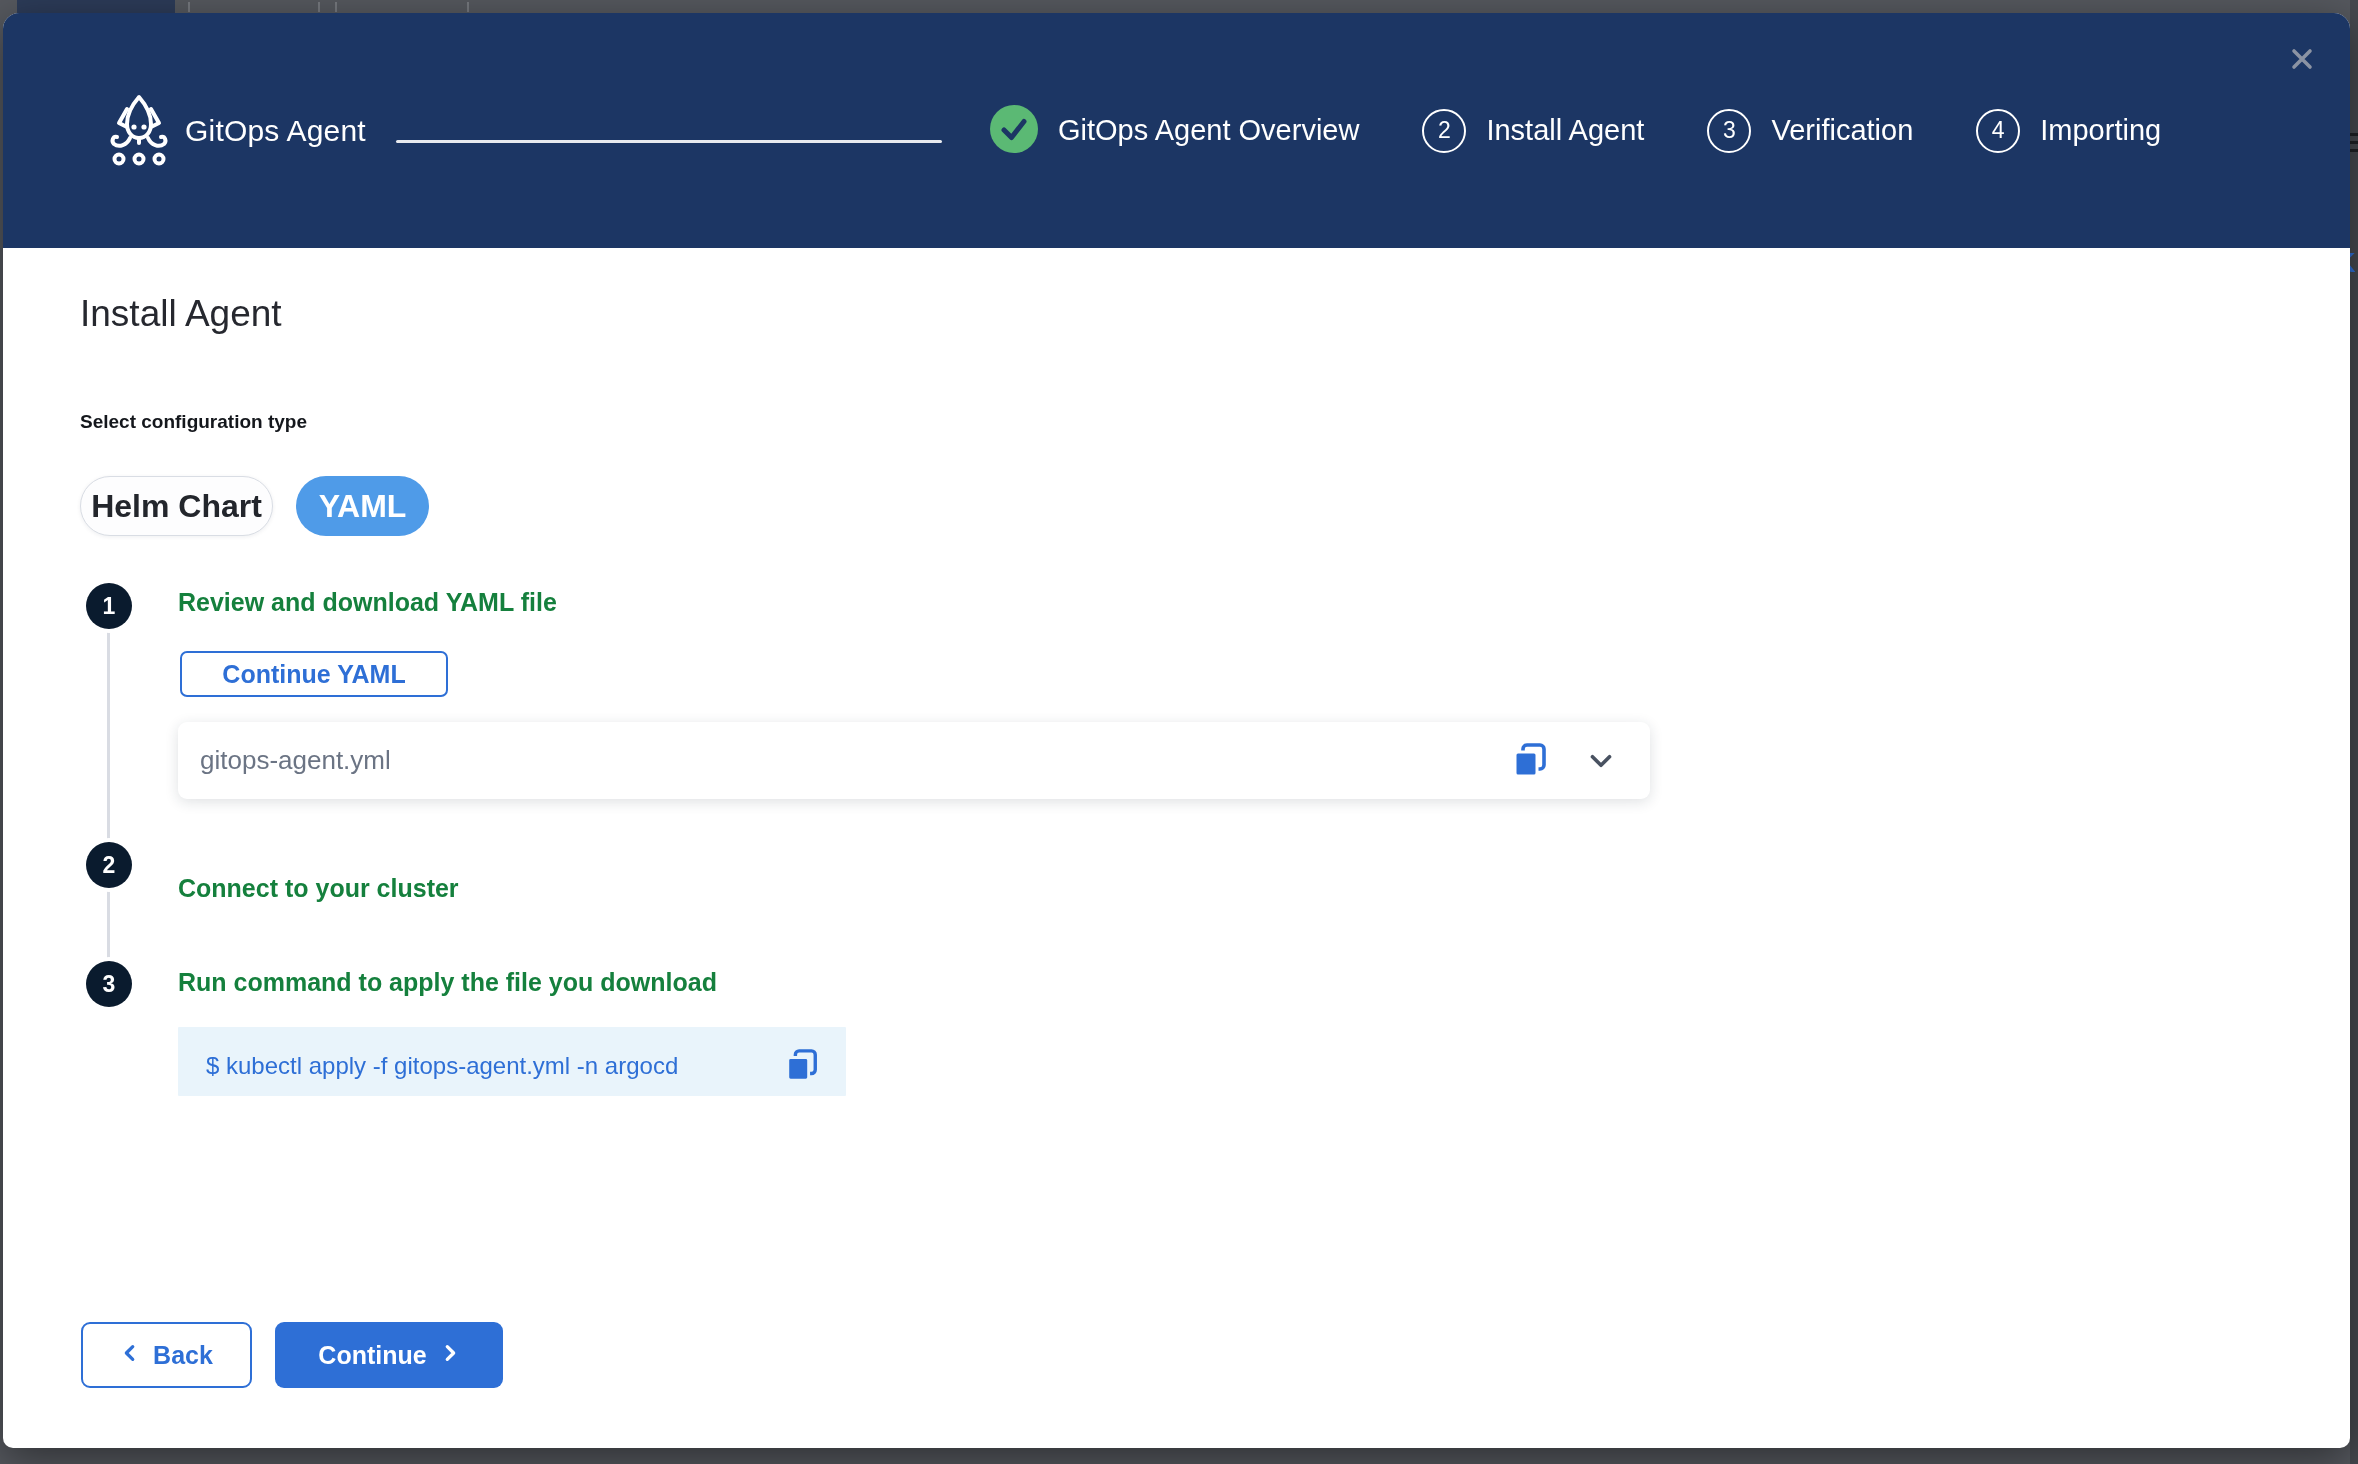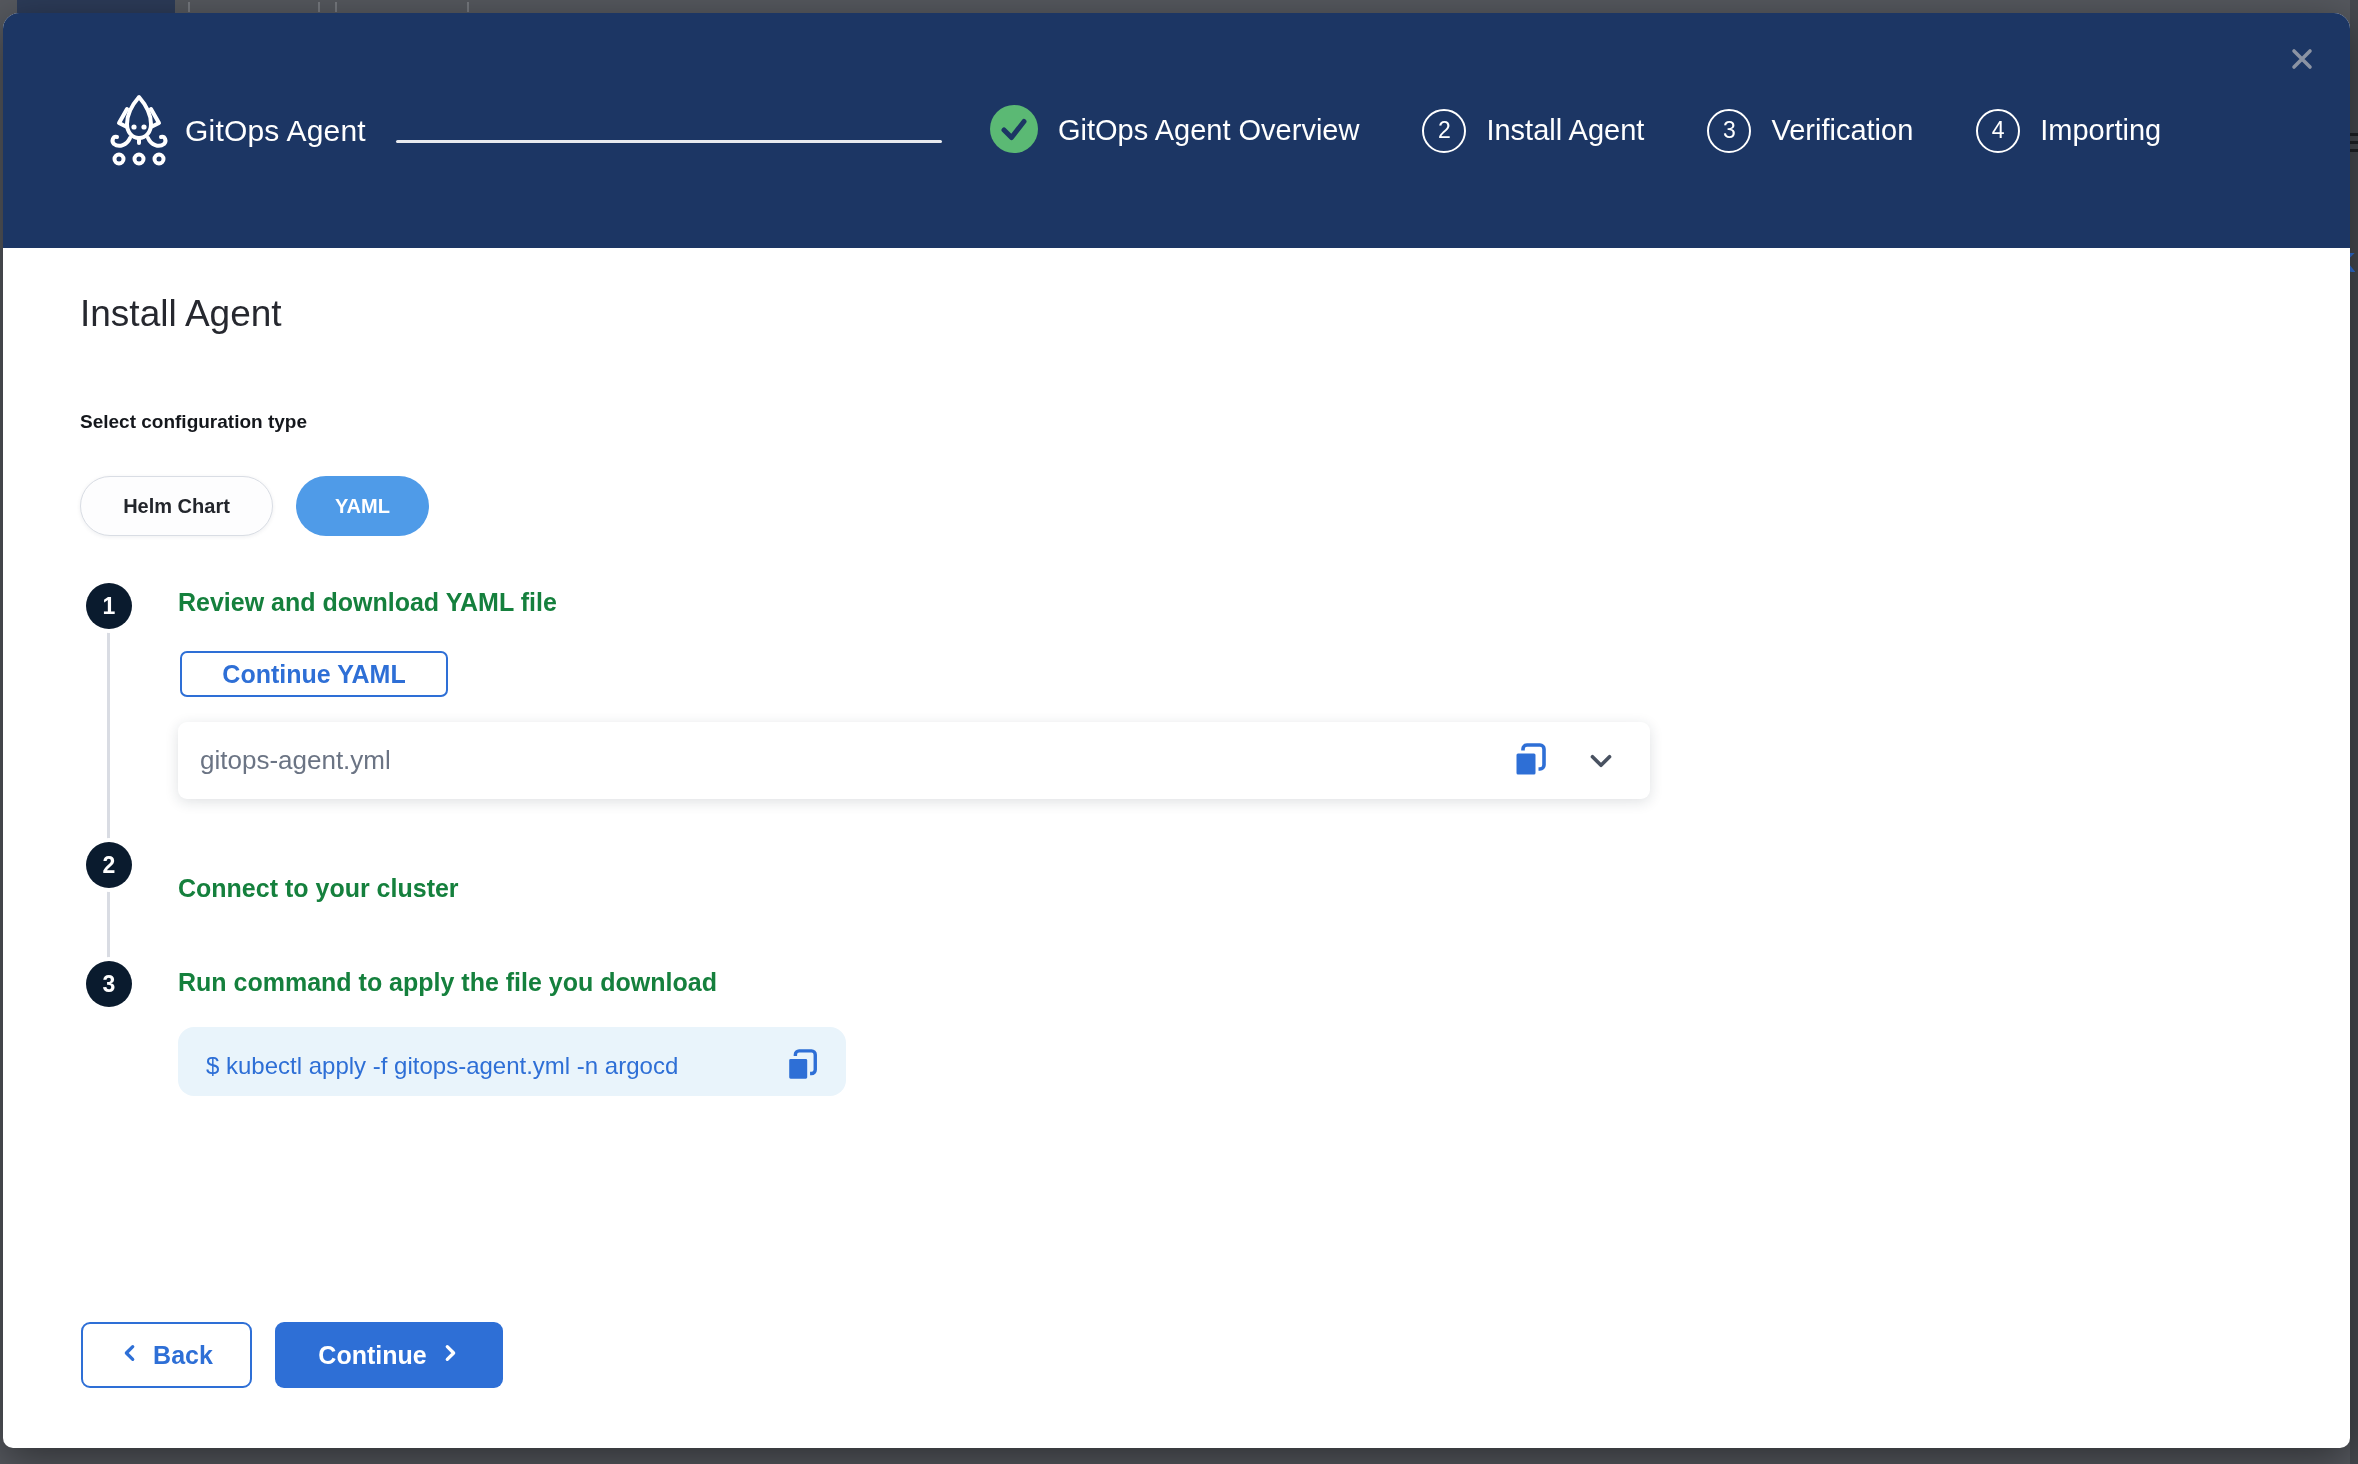--- a/index.html
+++ b/index.html
@@ -34,21 +34,21 @@
   .num-circle { width:44px; height:44px; border:2.5px solid #fff; border-radius:50%;
     display:flex; align-items:center; justify-content:center; color:#fff; font-size:23px; font-weight:500; }
   .close-btn { position:absolute; top:26px; right:28px; width:40px; height:40px; background:none; border:none;
     display:flex; align-items:center; justify-content:center; cursor:pointer; }
 
   
   .page-title { position:absolute; left:77px; top:280px; font-size:37px; font-weight:500; color:#26282f; }
   .section-label { position:absolute; left:77px; top:398px; font-size:19px; font-weight:700; color:#14171c; }
   .pills { position:absolute; left:77px; top:463px; display:flex; gap:23px; }
   .pill { height:60px; border-radius:30px; display:flex; align-items:center; justify-content:center;
-    font-size:20px; font-weight:700; cursor:pointer; }
+    font-size:32px; font-weight:700; cursor:pointer; }
   .pill-plain { width:193px; background:#fdfdfe; border:1.5px solid #d9dde4; color:#23262c;
     box-shadow:0 1px 4px rgba(20,30,50,.07); }
   .pill-selected { width:133px; background:#4f9be8; border:none; color:#fff; }
 
   .v-line { position:absolute; left:104px; top:612px; width:3px; height:343px; background:#d9dce3; }
   .step-circle { position:absolute; left:83px; width:46px; height:46px; border-radius:50%; background:#0a1b2e;
     color:#fff; font-size:23px; font-weight:600; display:flex; align-items:center; justify-content:center;
     box-shadow:0 0 0 4px #fff; }
   .step-title { position:absolute; left:175px; font-size:25px; font-weight:700; color:#15803d; white-space:nowrap; }
 
@@ -58,21 +58,21 @@
     display:flex; align-items:center; justify-content:center; }
 
   .file-card { position:absolute; left:175px; top:709px; width:1472px; height:77px; background:#fff;
     border-radius:9px; box-shadow:0 3px 14px rgba(31,41,55,.14); display:flex; align-items:center;
     padding:0 33px 0 22px; }
   .file-name { flex:1; font-size:26px; color:#6b7484; }
   .icon-btn { background:none; border:none; cursor:pointer; display:flex; align-items:center; justify-content:center; padding:0; }
   .file-card .icon-btn + .icon-btn { margin-left:36px; }
 
   .code-box { position:absolute; left:175px; top:1014px; width:668px; height:69px; background:#e9f4fb;
-    border-radius:16px; display:flex; align-items:center; padding:8px 26px 0 28px; }
+    border-radius:1px; display:flex; align-items:center; padding:8px 26px 0 28px; }
   .code-text { flex:1; font-size:24px; font-weight:500; color:#2e6fd6; white-space:nowrap; }
 
   .footer-btn { position:absolute; top:1309px; height:66px; border-radius:9px; font-size:25px; font-weight:700;
     font-family:inherit; cursor:pointer; display:flex; align-items:center; justify-content:center; gap:13px; }
   .back-btn { left:78px; width:171px; background:#fff; border:2px solid #2e6fd6; color:#2e6fd6; }
   .continue-btn { left:272px; width:228px; background:#2e6fd6; border:none; color:#fff; }
 </style>
 </head>
 <body>
 

